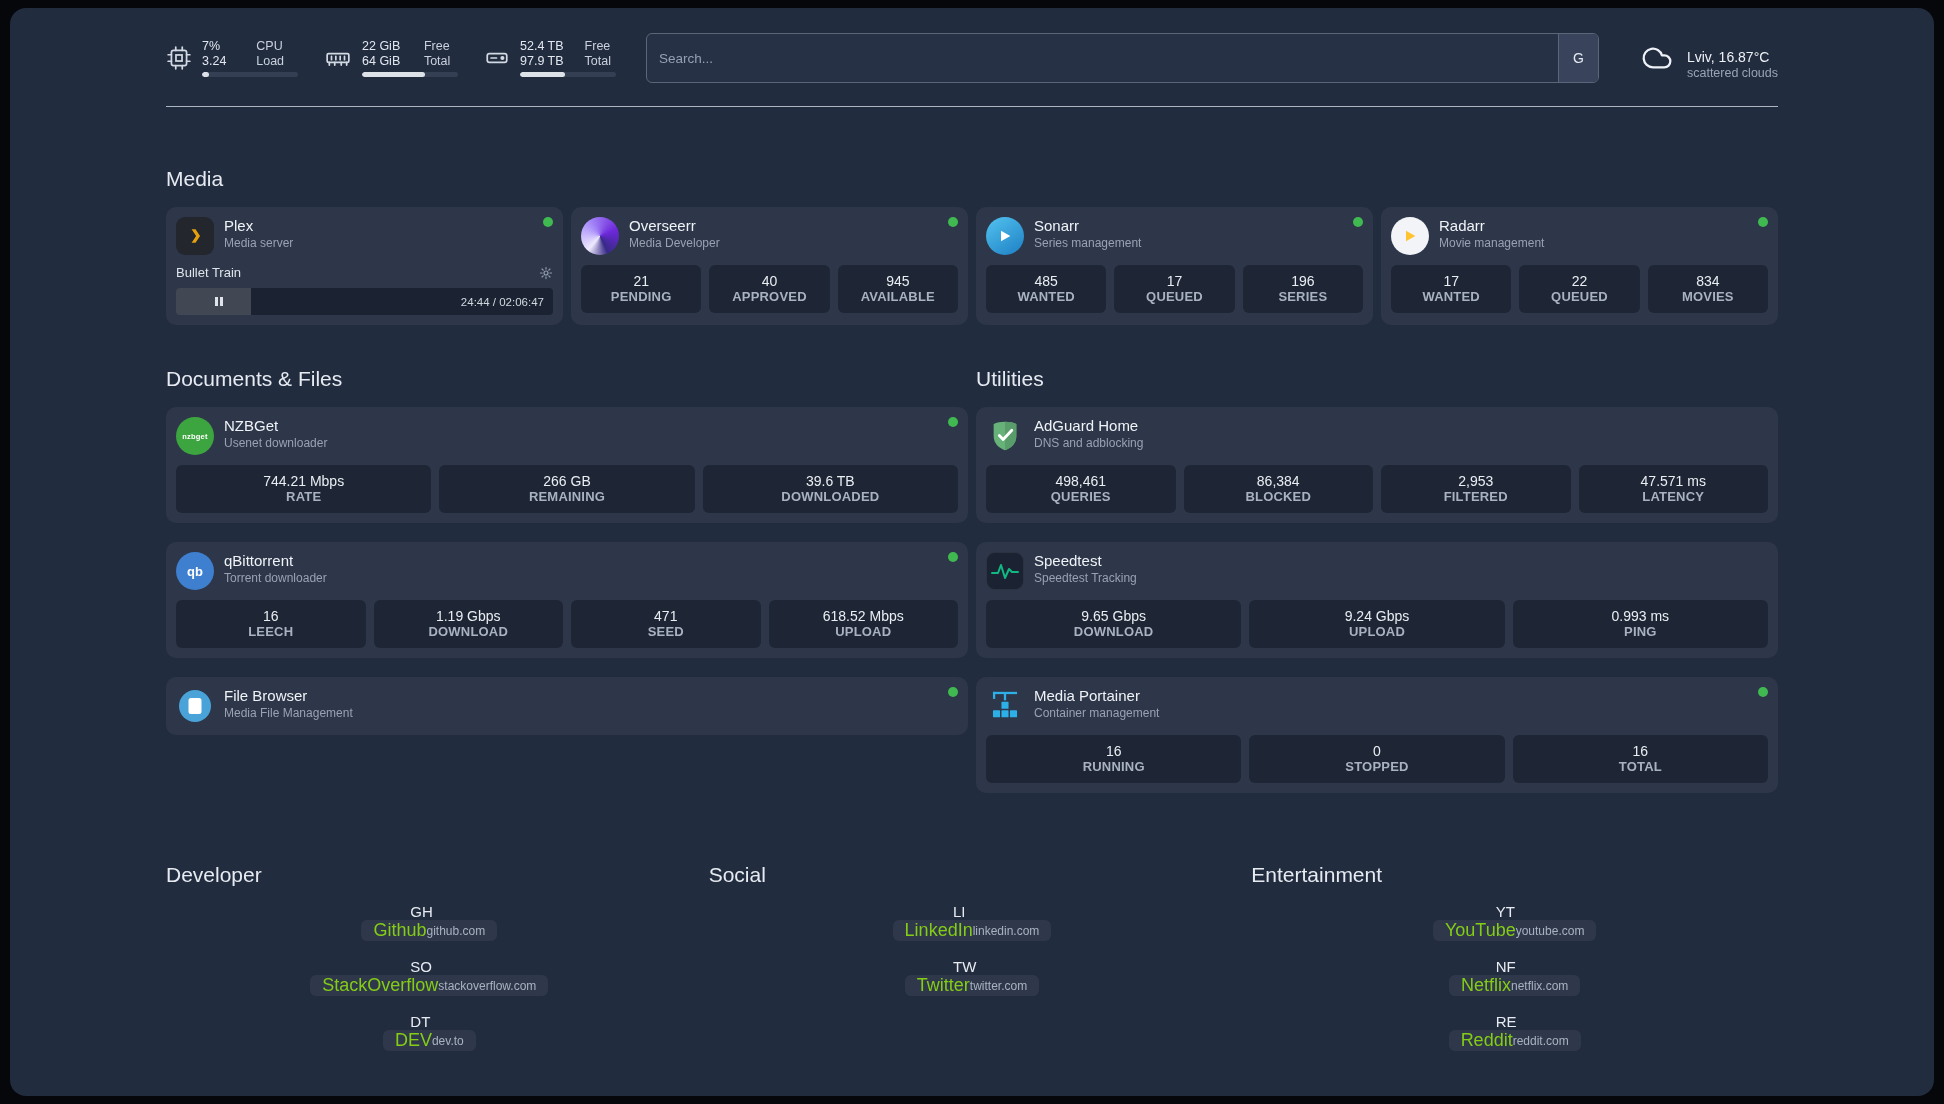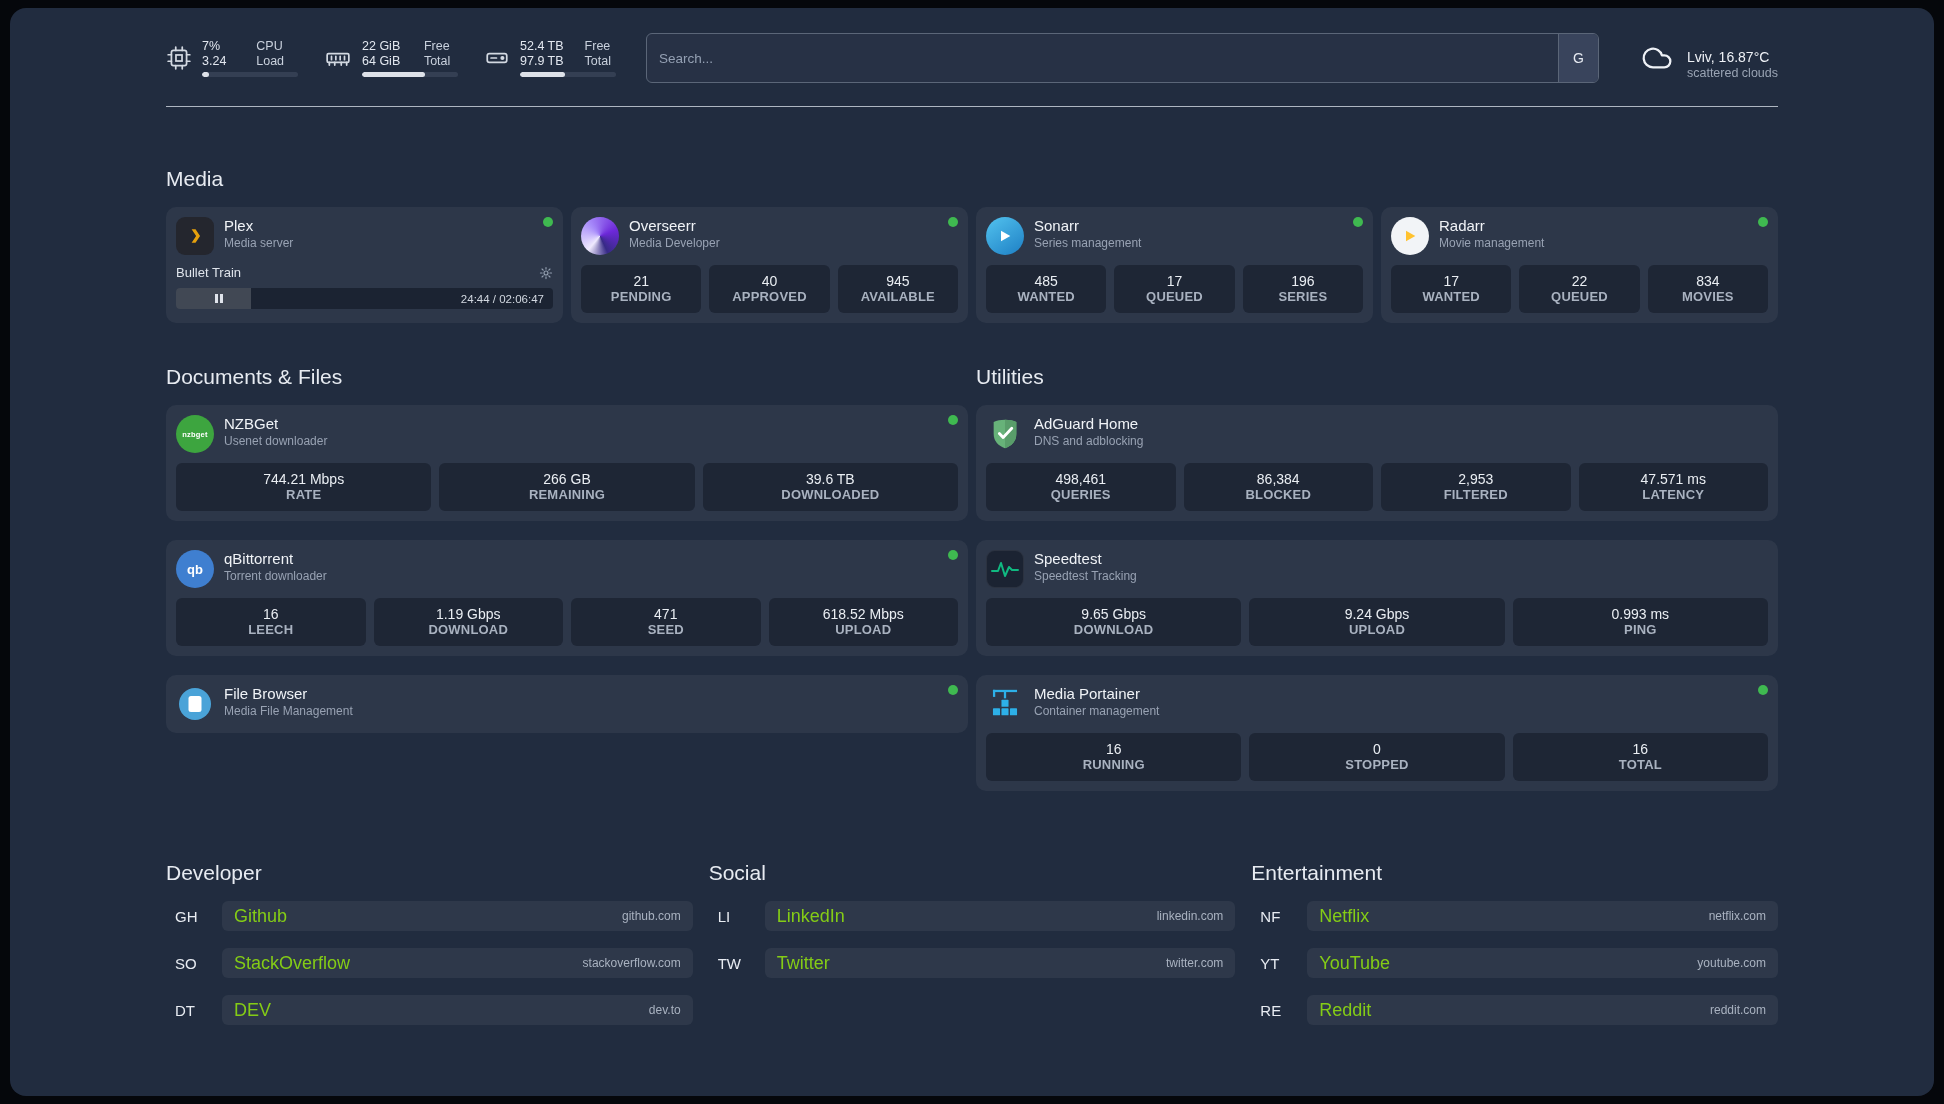--- a/index.html
+++ b/index.html
@@ -64,40 +64,40 @@
   .stats-3 { grid-template-columns:repeat(3,1fr); }
   .stats-4 { grid-template-columns:repeat(4,1fr); }
   .stat { background:rgba(9,15,27,0.42); border-radius:6px; padding:8px 4px 9px; text-align:center; }
   .stat-value { font-size:14px; color:#eaeef3; }
   .stat-label { font-size:13px; color:#a9b2c0; font-weight:700; letter-spacing:0.2px; }
 
   
   .np-row { display:flex; align-items:center; justify-content:space-between; margin-top:10px; }
   .np-track { font-size:13px; color:#dfe4eb; }
   .gear-btn { background:none; border:none; cursor:pointer; display:flex; padding:0; }
-  .np-bar { margin-top:8px; height:21px; background:rgba(9,15,27,0.5); border-radius:4px; position:relative; display:flex; align-items:center; overflow:hidden;padding-left:31px; }
+  .np-bar { margin-top:8px; height:27px; background:rgba(9,15,27,0.5); border-radius:4px; position:relative; display:flex; align-items:center; overflow:hidden;padding-left:31px; }
   .np-fill { position:absolute; left:0; top:0; bottom:0; background:rgba(255,255,255,0.17); }
   .np-pause { display:flex; gap:2.5px; margin-left:8px; z-index:1; cursor:pointer; }
   .np-pause i { width:2.5px; height:9px; background:#e0e4eb; display:block; }
   .np-time { margin-left:auto; margin-right:9px; font-size:11.5px; color:#d2d8e0; z-index:1; }
 
   
   .tile-plex { background:#24262e; }
   .tile-overseerr { background:conic-gradient(from 220deg at 50% 50%, #efeafe, #a78bfa 28%, #6d28d9 58%, #372a86 82%, #efeafe); }
   .tile-sonarr { background:linear-gradient(145deg,#53c3ef,#1d7fc4); }
   .tile-radarr { background:#f2f4f7; }
   .tile-nzbget { background:#3da53f; }
   .brand-nzbget { color:#fff; font-size:7.5px; font-weight:700; letter-spacing:0.2px; }
   .tile-qb { background:#3f7fd0; }
   .brand-qb { color:#fff; font-size:13px; font-weight:700; }
   .tile-speedtest { background:#1b2332; border:1px solid rgba(255,255,255,0.07); }
 
   
   .bm-list { margin-top:16px; }
-  .bm-row { display:flex; align-items:center; margin-bottom:17px; }
+  .bm-row { display:flex; align-items:center; margin-bottom:17px;flex-direction:column; }
   .bm-abbr { width:56px; padding-left:9px; font-size:15px; color:#e8ecf2; flex:none; }
   .bm-pill { flex:1; height:30px; background:rgba(255,255,255,0.06); border-radius:6px;
     display:flex; align-items:center; justify-content:space-between; padding:0 12px; cursor:pointer; }
   .bm-name { font-size:18px; color:#84cc16; }
   .bm-url { font-size:12px; color:#a9b2c0; }
 </style>
 </head>
 <body>
 
 <div class="panel">
@@ -542,34 +542,34 @@
             <span class="bm-url">twitter.com</span>
           </div>
         </div>
       </div>
     </section>
 
     <section>
       <h2 class="section-heading">Entertainment</h2>
       <div class="bm-list">
         <div class="bm-row">
+          <span class="bm-abbr">YT</span>
+          <div class="bm-pill">
+            <span class="bm-name">YouTube</span>
+            <span class="bm-url">youtube.com</span>
+          </div>
+        </div>
+        <div class="bm-row">
           <span class="bm-abbr">NF</span>
           <div class="bm-pill">
             <span class="bm-name">Netflix</span>
             <span class="bm-url">netflix.com</span>
           </div>
         </div>
         <div class="bm-row">
-          <span class="bm-abbr">YT</span>
-          <div class="bm-pill">
-            <span class="bm-name">YouTube</span>
-            <span class="bm-url">youtube.com</span>
-          </div>
-        </div>
-        <div class="bm-row">
           <span class="bm-abbr">RE</span>
           <div class="bm-pill">
             <span class="bm-name">Reddit</span>
             <span class="bm-url">reddit.com</span>
           </div>
         </div>
       </div>
     </section>
   </div>
 

